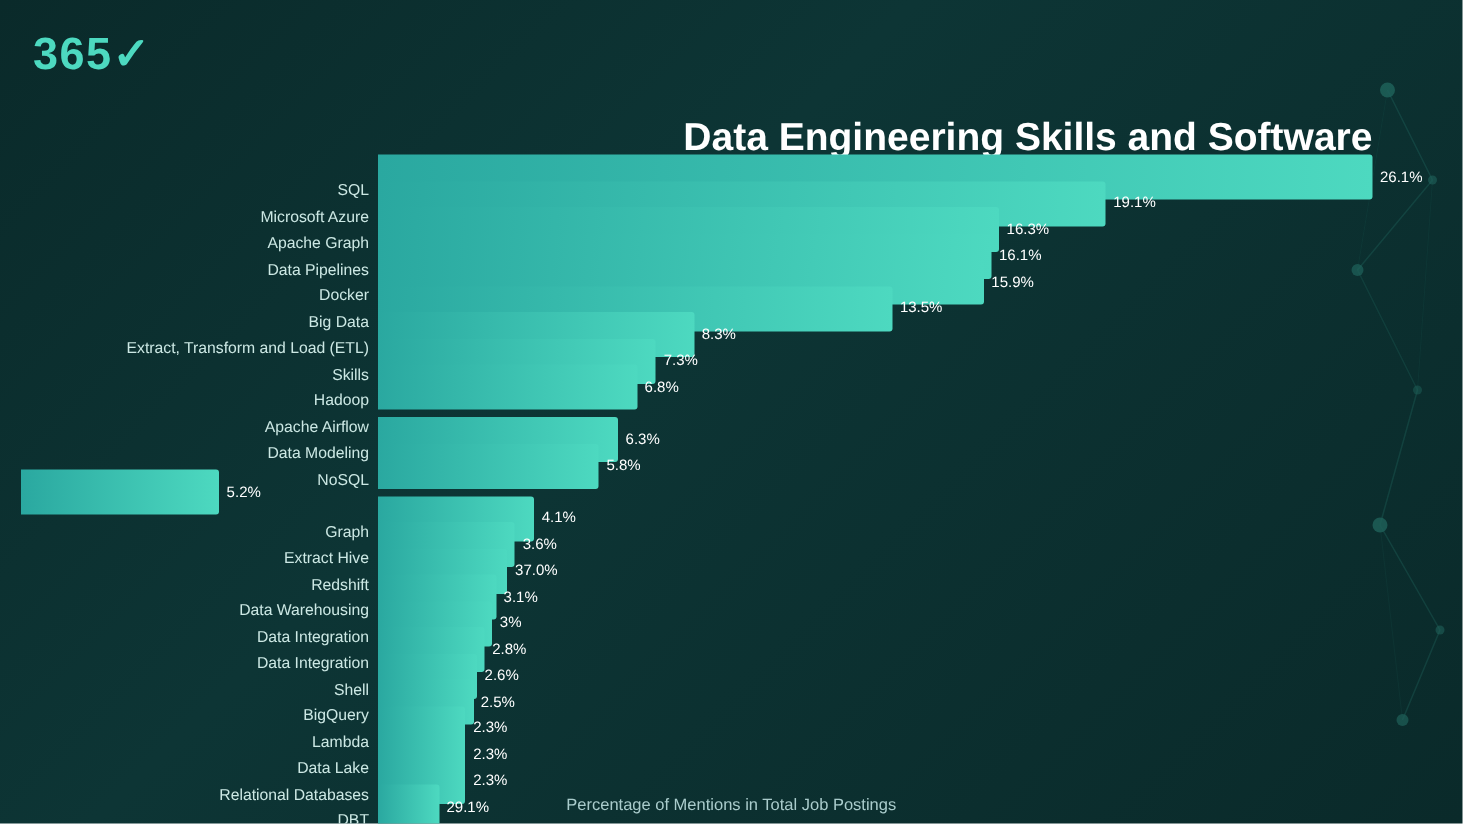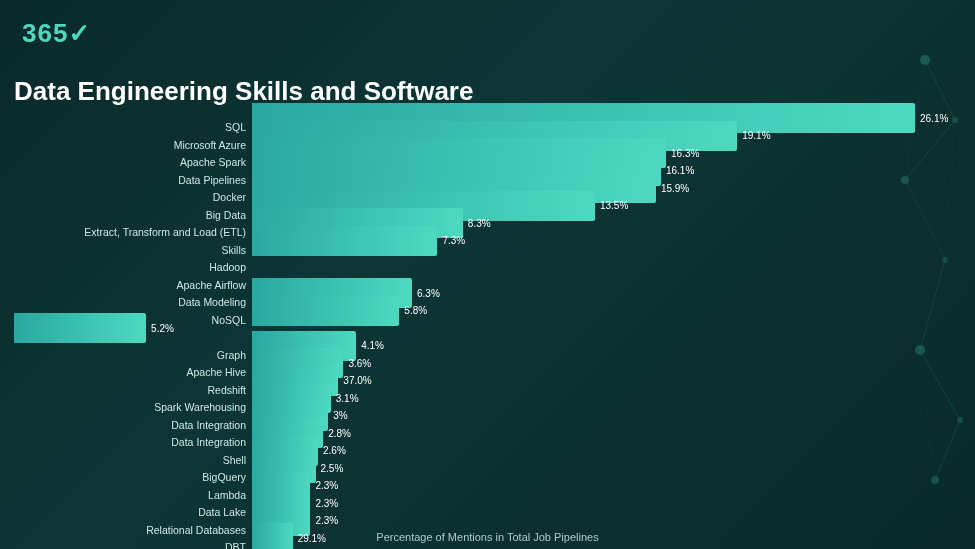--- a/index.html
+++ b/index.html
@@ -20,28 +20,28 @@
       width: 200px;
       height: 549px;
       pointer-events: none;
       opacity: 0.3;
     }
 
     .logo {
       position: absolute;
       top: 18px;
       left: 22px;
-      font-size: 26px;
+      font-size: 30px;
       font-weight: bold;
       color: #4dd9c0;
       letter-spacing: 1px;
     }
 
     .chart-title {
-      text-align: left;
+      text-align: right;
       font-size: 26px;
       font-weight: bold;
       color: #ffffff;
       padding-top: 14px;
       margin-bottom: 10px;
     }
 
     .chart-container {
       position: absolute;
       top: 62px;
@@ -146,21 +146,21 @@
         </div>
       </div>
       <div class="bar-row">
         <div class="bar-label">Microsoft Azure</div>
         <div class="bar-track">
           <div class="bar-fill" style="width: 485.184px;"></div>
           <div class="bar-value">19.1%</div>
         </div>
       </div>
       <div class="bar-row">
-        <div class="bar-label">Apache Spark</div>
+        <div class="bar-label">Apache Graph</div>
         <div class="bar-track">
           <div class="bar-fill" style="width: 414.057px;"></div>
           <div class="bar-value">16.3%</div>
         </div>
       </div>
       <div class="bar-row">
         <div class="bar-label">Data Pipelines</div>
         <div class="bar-track">
           <div class="bar-fill" style="width: 408.977px;"></div>
           <div class="bar-value">16.1%</div>
@@ -189,20 +189,24 @@
       </div>
       <div class="bar-row">
         <div class="bar-label">Skills</div>
         <div class="bar-track">
           <div class="bar-fill" style="width: 185.437px;"></div>
           <div class="bar-value">7.3%</div>
         </div>
       </div>
       <div class="bar-row">
         <div class="bar-label">Hadoop</div>
+        <div class="bar-track">
+          <div class="bar-fill" style="width: 172.736px;"></div>
+          <div class="bar-value">6.8%</div>
+        </div>
       </div>
       <div class="bar-row">
         <div class="bar-label">Apache Airflow</div>
       </div>
       <div class="bar-row">
         <div class="bar-label">Data Modeling</div>
         <div class="bar-track">
           <div class="bar-fill" style="width: 160.034px;"></div>
           <div class="bar-value">6.3%</div>
         </div>
@@ -221,35 +225,35 @@
         </div>
       </div>
       <div class="bar-row">
         <div class="bar-label">Graph</div>
         <div class="bar-track">
           <div class="bar-fill" style="width: 104.149px;"></div>
           <div class="bar-value">4.1%</div>
         </div>
       </div>
       <div class="bar-row">
-        <div class="bar-label">Apache Hive</div>
+        <div class="bar-label">Extract Hive</div>
         <div class="bar-track">
           <div class="bar-fill" style="width: 91.4483px;"></div>
           <div class="bar-value">3.6%</div>
         </div>
       </div>
       <div class="bar-row">
         <div class="bar-label">Redshift</div>
         <div class="bar-track">
           <div class="bar-fill" style="width: 86.3678px;"></div>
           <div class="bar-value">37.0%</div>
         </div>
       </div>
       <div class="bar-row">
-        <div class="bar-label">Spark Warehousing</div>
+        <div class="bar-label">Data Warehousing</div>
         <div class="bar-track">
           <div class="bar-fill" style="width: 78.7471px;"></div>
           <div class="bar-value">3.1%</div>
         </div>
       </div>
       <div class="bar-row">
         <div class="bar-label">Data Integration</div>
         <div class="bar-track">
           <div class="bar-fill" style="width: 76.2069px;"></div>
           <div class="bar-value">3%</div>
@@ -300,13 +304,13 @@
       <div class="bar-row">
         <div class="bar-label">DBT</div>
         <div class="bar-track">
           <div class="bar-fill" style="width: 40.6437px;"></div>
           <div class="bar-value">29.1%</div>
         </div>
       </div>
     </div>
 </div>
 
-<div class="x-axis-label">Percentage of Mentions in Total Job Pipelines</div>
+<div class="x-axis-label">Percentage of Mentions in Total Job Postings</div>
 
 </body></html>

